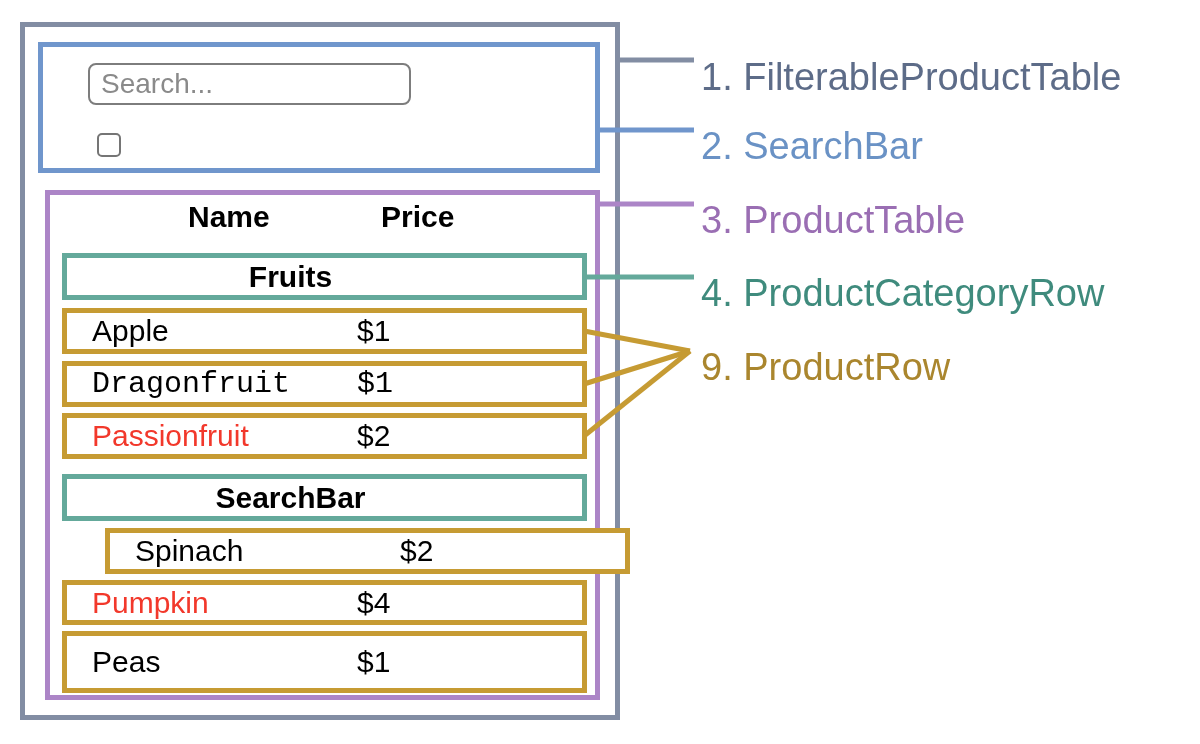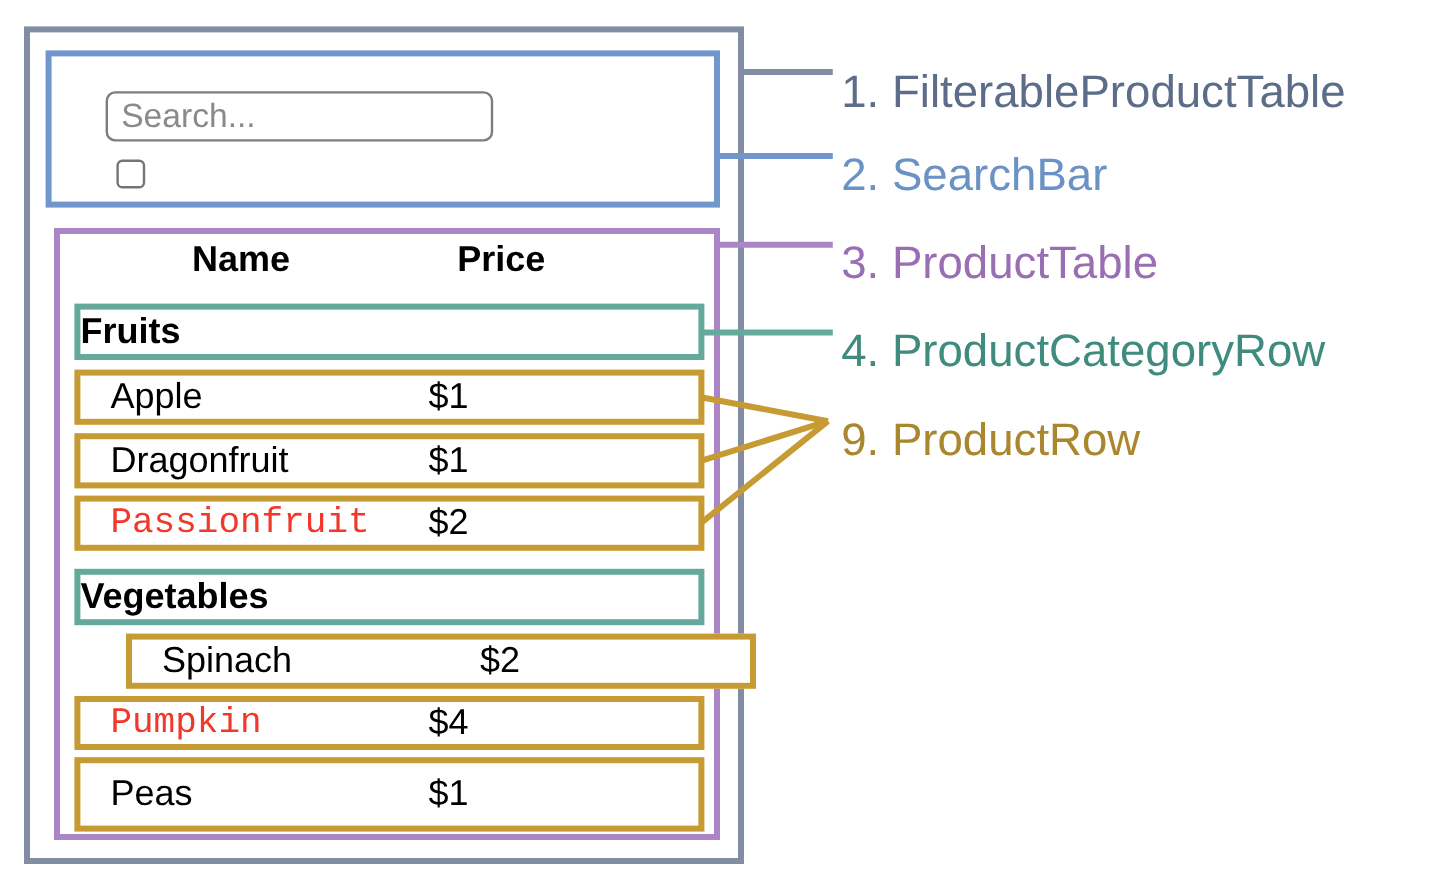--- a/index.html
+++ b/index.html
@@ -6,44 +6,44 @@
   .canvas{
     position:relative;width:1200px;height:744px;background:#fff;overflow:hidden;
     font-family:"Liberation Sans","DejaVu Sans",sans-serif;color:#000;
   }
   .box{position:absolute;box-sizing:border-box;background:transparent;}
   .outer-box{left:20px;top:22px;width:600px;height:698px;border:5px solid var(--gray_border);}
   .search-box{left:38px;top:42px;width:562px;height:131px;border:5px solid var(--blue_border);}
   .table-box{left:45px;top:190px;width:555px;height:510px;border:5px solid var(--purple_border);}
 
   .search-input{
-    position:absolute;left:88px;top:76px;width:323px;height:42px;box-sizing:border-box;
+    position:absolute;left:88px;top:63px;width:323px;height:42px;box-sizing:border-box;
     border:2px solid #7d7d7d;border-radius:8px;padding:0 11px;font-size:28px;
     font-family:"Liberation Sans","DejaVu Sans",sans-serif;color:#444;outline:none;background:#fff;
   }
   .search-input::placeholder{color:#8a8a8a;opacity:1;}
   .stock-checkbox{
     position:absolute;left:97px;top:133px;width:24px;height:24px;margin:0;
     -webkit-appearance:none;appearance:none;border:2px solid #757575;border-radius:5px;background:#fff;
   }
   .stock-label{position:absolute;left:136px;top:130px;font-size:29px;line-height:30px;color:#000;}
 
   .col-header{position:absolute;top:200px;font-size:30px;line-height:34px;font-weight:bold;}
-  .col-header.name{left:160px;text-align:center;}
+  .col-header.name{left:188px;text-align:center;}
   .col-header.price{left:381px;}
 
   .row{
     position:absolute;left:62px;width:525px;box-sizing:border-box;background:#fff;
     display:flex;align-items:center;font-size:30px;
   }
-  .row.cat{border:5px solid var(--teal_border);font-weight:bold;justify-content:flex-start;padding-right:68px;}
+  .row.cat{border:5px solid var(--teal_border);font-weight:bold;justify-content:center;padding-right:68px;}
   .row.prod{border:5px solid var(--gold_border);}
   .row.prod .p-name{margin-left:25px;}
   .row.prod .p-price{position:absolute;left:290px;}
-  .red-text{color:var(--red_text);font-family:Liberation Mono, monospace;}
+  .red-text{color:var(--red_text);}
 
   .connectors{position:absolute;left:0;top:0;width:1200px;height:744px;pointer-events:none;}
   .connectors line{stroke-width:5;fill:none;}
   .c-gray{stroke:var(--gray_border);}
   .c-blue{stroke:var(--blue_border);}
   .c-purple{stroke:var(--purple_border);}
   .c-teal{stroke:var(--teal_border);}
   .c-gold{stroke:var(--gold_border);}
 
   .legend-label{position:absolute;left:701px;font-size:38px;line-height:44px;white-space:nowrap;margin-top:16px;}
@@ -69,31 +69,31 @@
   <div class="col-header price">Price</div>
 
   <div class="row cat" style="top:253px;height:47px;">
     <span>Fruits</span>
   </div>
 
   <div class="row prod" style="top:308px;height:46px;">
     <span class="p-name">Apple</span>
     <span class="p-price">$1</span>
   </div>
-  <div class="row prod" style="top:361px;height:46px;">
+  <div class="row prod" style="top:361px;height:46px;font-family:Liberation Mono, monospace;">
     <span class="p-name">Dragonfruit</span>
     <span class="p-price">$1</span>
   </div>
   <div class="row prod" style="top:413px;height:46px;">
     <span class="p-name red-text">Passionfruit</span>
     <span class="p-price">$2</span>
   </div>
 
   <div class="row cat" style="top:474px;height:47px;">
-    <span>Vegetables</span>
+    <span>SearchBar</span>
   </div>
 
   <div class="row prod" style="top:528px;height:46px;margin-left:43px;">
     <span class="p-name">Spinach</span>
     <span class="p-price">$2</span>
   </div>
   <div class="row prod" style="top:580px;height:45px;">
     <span class="p-name red-text">Pumpkin</span>
     <span class="p-price">$4</span>
   </div>

